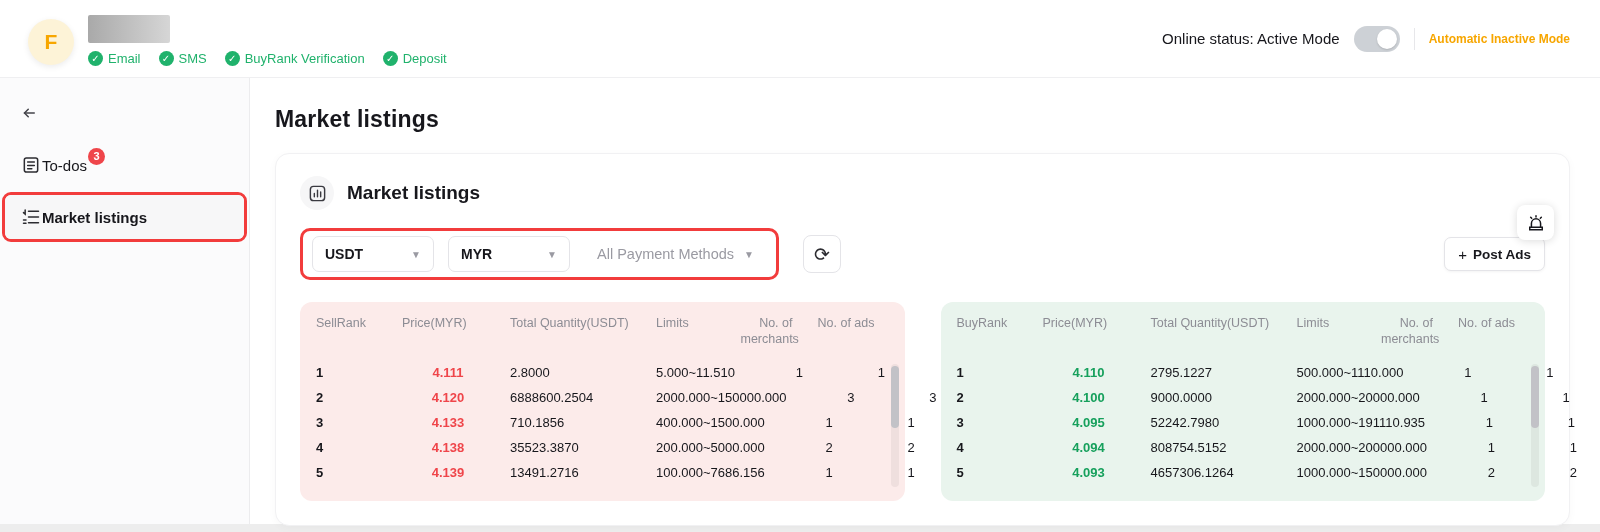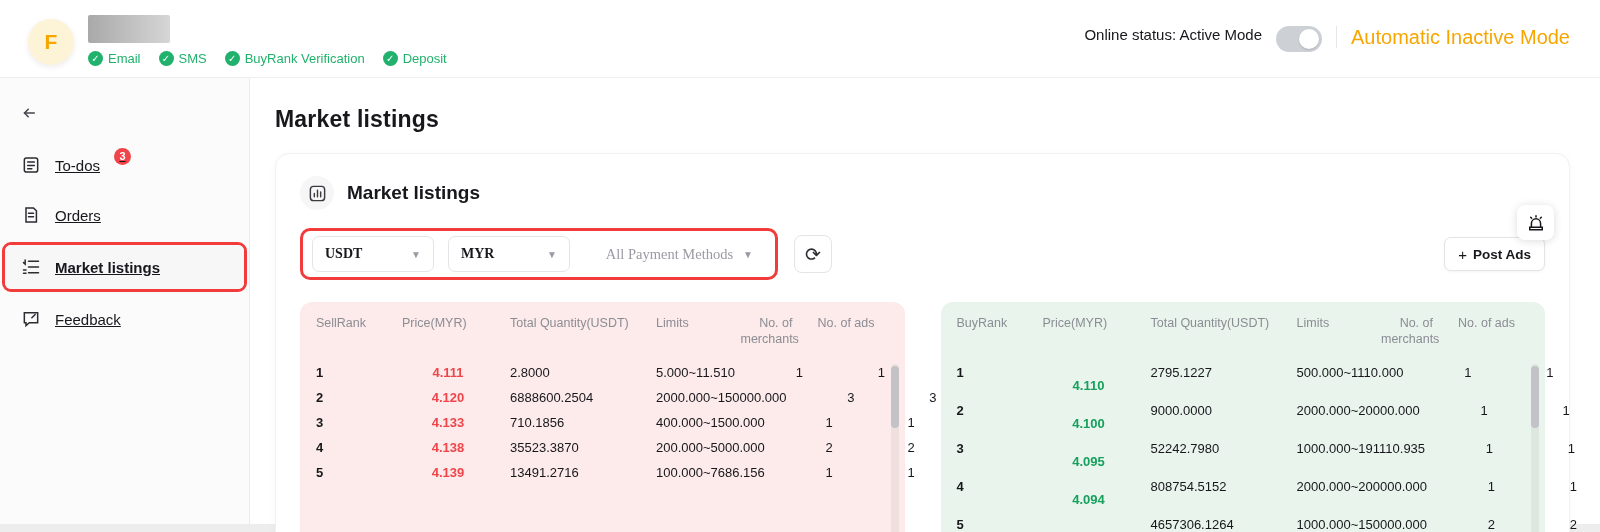--- a/index.html
+++ b/index.html
@@ -14,52 +14,52 @@
   .avatar { width:46px; height:46px; border-radius:50%; background:#fdf3d7; color:var(--accent-orange,#f7a600);
             display:flex; align-items:center; justify-content:center; font-size:21px; font-weight:700;
             box-shadow:0 2px 6px rgba(0,0,0,0.08); margin-top:8px; }
   .user-meta { display:flex; flex-direction:column; gap:8px; padding-top:4px; }
   .username-blur { width:82px; height:28px; border-radius:2px;
                    background:linear-gradient(90deg,#a9a9a9,#d6d6d6); }
   .badges { display:flex; align-items:center; gap:18px; }
   .badge { display:flex; align-items:center; gap:5px; color:var(--badge-green,#20b26c); font-size:13px; }
   .check { width:15px; height:15px; border-radius:50%; background:var(--badge-green,#20b26c); color:#fff;
            font-size:10px; display:inline-flex; align-items:center; justify-content:center; line-height:1; }
-  .top-right { display:flex; gap:14px; }
+  .top-right { display:flex; align-items:center; gap:14px; }
   .status-label { font-size:15px; color:#17171c; }
   .toggle { width:46px; height:26px; border-radius:13px; background:#cdd1d6; position:relative; cursor:pointer; }
   .toggle .knob { position:absolute; right:3px; top:3px; width:20px; height:20px; border-radius:50%; background:#fff;
                   box-shadow:0 1px 2px rgba(0,0,0,0.15); }
   .vdivider { width:1px; height:22px; background:#e7e7ea; }
-  .auto-mode { color:var(--accent-orange,#f7a600); font-size:20px; font-weight:400; }
+  .auto-mode { color:var(--accent-orange,#f7a600); font-size:12px; font-weight:700; }
 
   
   .body-row { flex:1; display:flex; min-height:0; }
   .sidebar { width:250px; flex:0 0 250px; background:#fbfbfc; border-right:1px solid #ececee; padding:16px 0 0 0; }
   .collapse { padding:10px 0 14px 20px; color:#44444a; }
-  .side-item { display:flex; align-items:center; gap:13px; padding:14px 20px; font-size:15px; color:#17171c; cursor:pointer;text-decoration:underline; }
+  .side-item { display:flex; align-items:center; padding:14px 20px; font-size:15px; color:#17171c; cursor:pointer; }
   .side-item .sicon { width:22px; height:22px; display:flex; align-items:center; justify-content:center; color:#2c2c31; }
   .side-item svg { stroke:#2c2c31; }
   .todo-badge { min-width:17px; height:17px; border-radius:9px; background:var(--sell-red,#ef454a); color:#fff;
                 font-size:11px; display:inline-flex; align-items:center; justify-content:center; padding:0 4px;
                 transform:translateY(-9px); margin-left:1px; font-weight:700; }
   .annot-side { border:3px solid var(--annotation-red,#f23c3c); border-radius:9px; margin:2px 2px; }
   .annot-side .side-item { padding:11px 15px; font-weight:700; background:#f7f7f8; border-radius:6px; }
 
   .main { flex:1; min-width:0; padding:24px 30px 0 25px; position:relative; background:#fff; }
   .page-title { font-size:23px; font-weight:700; margin:4px 0 20px 0; letter-spacing:0.2px; }
 
   .card { background:#fff; border:1px solid #f1f1f3; border-radius:14px; box-shadow:0 2px 8px rgba(0,0,0,0.03);
           padding:22px 24px 24px 24px; }
   .card-head { display:flex; align-items:center; gap:13px; margin-bottom:18px; }
   .card-head .chicon { width:34px; height:34px; border-radius:50%; background:#f6f6f7; display:flex; align-items:center; justify-content:center; }
   .card-title { font-size:19px; font-weight:700; }
 
   .filter-row { display:flex; align-items:center; justify-content:space-between; margin-bottom:22px; }
-  .filter-left { display:flex; align-items:center; gap:16px;font-family:Liberation Serif, serif; }
+  .filter-left { display:flex; align-items:center; gap:24px; }
   .annot-filters { border:3px solid var(--annotation-red,#f23c3c); border-radius:10px; padding:5px 9px;
                    display:flex; align-items:center; gap:14px; }
   .dd { height:36px; display:flex; align-items:center; justify-content:space-between; gap:10px;
         border:1px solid #e4e4e8; border-radius:7px; background:#fff; padding:0 12px; cursor:pointer; }
   .dd .ddlabel { font-size:14px; font-weight:600; color:#17171c; }
   .dd.ghost { border-color:transparent;justify-content:flex-end; }
   .dd.ghost .ddlabel { color:#9a9aa2; font-weight:400; font-size:14.5px; }
   .chev { font-size:10px; color:#9a9aa2; }
   .refresh-btn { width:38px; height:38px; border:1px solid #e4e4e8; border-radius:8px; background:#fff;
                  display:flex; align-items:center; justify-content:center; font-size:19px; color:#2c2c31; cursor:pointer; }
@@ -73,21 +73,21 @@
   .obtable { flex:1; min-width:0; border-radius:12px; padding:14px 14px 16px 16px; position:relative; min-height:196px; }
   .obtable.sellbg { background:#fcebea; }
   .obtable.buybg  { background:#e9f4ed; }
   .thead, .trow { display:grid; grid-template-columns:70px 92px 130px 1fr 52px 66px; column-gap:16px; padding-right:16px; }
   .thead { color:#8c8c94; font-size:12.5px; line-height:1.25; align-items:start; margin-bottom:12px; min-height:32px; }
   .thead .hr { text-align:right; }
   .trow { font-size:13px; line-height:25px; }
   .trow .c.rank { font-weight:700; }
   .trow .c.price { font-weight:700;text-align:center; }
   .trow .c.price.sell { color:var(--sell-red,#ef454a); }
-  .trow .c.price.buy  { color:var(--buy-green,#16a05c);margin-top:13px; }
+  .trow .c.price.buy  { color:var(--buy-green,#16a05c); }
   .trow .c.num { text-align:right; }
   .sb { position:absolute; right:6px; top:62px; bottom:14px; width:8px; border-radius:4px; background:rgba(0,0,0,0.05); }
   .sb .thumb { position:absolute; top:2px; left:0; width:8px; height:62px; border-radius:4px; background:#c2c2c7; }
 
   .siren-tab { position:absolute; right:46px; top:205px; width:37px; height:35px; background:#fff; border-radius:8px;
                box-shadow:0 1px 8px rgba(0,0,0,0.14); display:flex; align-items:center; justify-content:center; cursor:pointer; }
 </style>
 </head>
 <body>
 
@@ -144,53 +144,35 @@
         <span class="sicon">
           <svg width="20" height="20" viewBox="0 0 24 24" fill="none" stroke-width="1.8" stroke-linecap="round">
               <rect x="4" y="3.5" width="16" height="17" rx="2.5"></rect>
               <path d="M8 8.5h8M8 12.5h8M8 16.5h5"></path>
             </svg>
         </span>
         <span>To-dos</span>
         <span class="todo-badge">3</span>
       </div>
 
-      <div class="side-item">
-        <span class="sicon">
-          <svg width="20" height="20" viewBox="0 0 24 24" fill="none" stroke-width="1.8" stroke-linecap="round">
-              <path d="M6 3.5h9l3.5 3.5v13.5H6z"></path>
-              <path d="M9 10h6M9 14h6"></path>
-            </svg>
-        </span>
-        <span>Orders</span>
-      </div>
 
 
       <div class="annot-side">
         <div class="side-item">
           <span class="sicon">
             <svg width="20" height="20" viewBox="0 0 24 24" fill="none" stroke-width="1.8" stroke-linecap="round">
                 <path d="M9 5h12M9 12h12M9 19h12"></path>
                 <path d="M5 3.5v5l-2-1.8M3 15.5h3M3 19.5h3"></path>
               </svg>
           </span>
           <span>Market listings</span>
         </div>
       </div>
 
 
-      <div class="side-item">
-        <span class="sicon">
-          <svg width="20" height="20" viewBox="0 0 24 24" fill="none" stroke-width="1.8" stroke-linecap="round">
-              <path d="M4 4.5h16v12H10l-4 3.5v-3.5H4z"></path>
-              <path d="M13 10.5l4-4"></path>
-            </svg>
-        </span>
-        <span>Feedback</span>
-      </div>
     </nav>
 
     <main class="main">
       <h1 class="page-title">Market listings</h1>
 
       <section class="card">
         <div class="card-head">
           <span class="chicon">
             <svg width="19" height="19" viewBox="0 0 24 24" fill="none" stroke="#3a3a40" stroke-width="1.8" stroke-linecap="round">
                 <rect x="3" y="3" width="18" height="18" rx="4"></rect>

